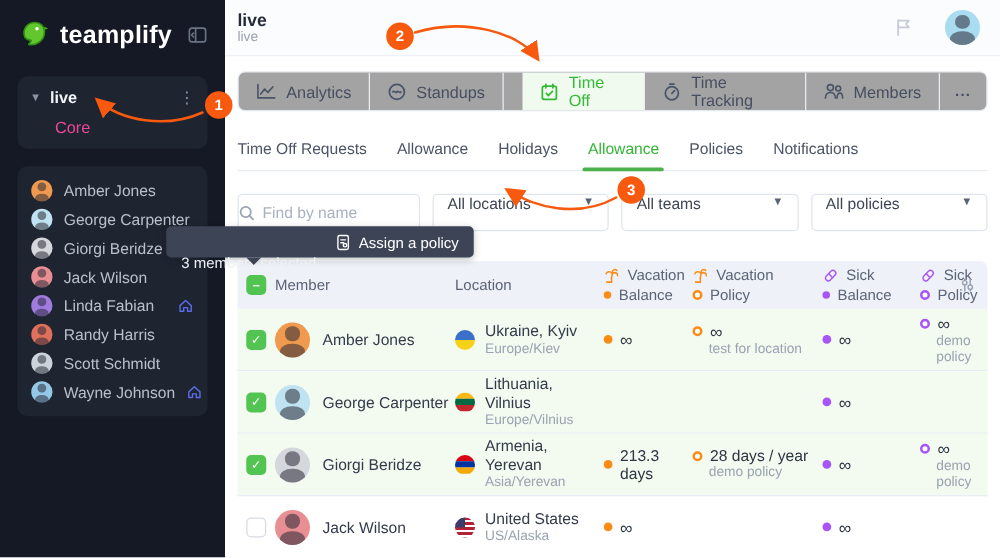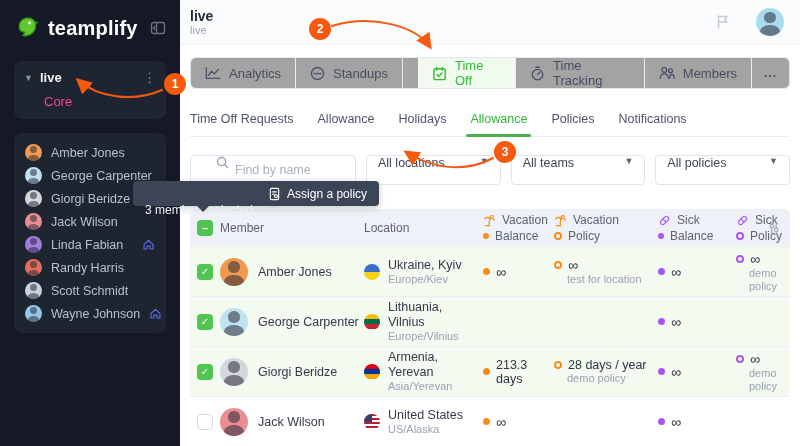--- a/index.html
+++ b/index.html
@@ -48,21 +48,21 @@
   .tab:last-child { border-right:none; }
   .tab.active { background:#f0faef; color:#35ba35;margin-left:15px; }
   .tab-more { padding:0 12px; letter-spacing:1px; color:#454e60; font-weight:700; font-size:12px; }
 
   .subtabs { margin-top:23px; display:flex; gap:24px; border-bottom:1px solid #e8ecf2; padding-bottom:10px; }
   .subtab { font-size:12.5px; color:#4c5566; white-space:nowrap; cursor:default; }
   .subtab.active { color:#33b634; position:relative; }
   .subtab.active::after { content:""; position:absolute; left:-4px; right:-4px; bottom:-11px; height:3px; background:#4cb04c; border-radius:2px; }
 
   .toolbar { margin-top:18px; display:flex; gap:10px; }
-  .search { width:166px; flex:none; height:30px; border:1px solid #dfe5ec; border-radius:4px; display:flex; gap:6px; padding:0 25px; background:#fff; }
+  .search { width:146px; flex:none; height:30px; border:1px solid #dfe5ec; border-radius:4px; display:flex; align-items:center; gap:6px; padding:0 0; background:#fff; }
   .search input { border:none; outline:none; width:100%; font-size:12.5px; color:#3d4555; font-family:"Liberation Sans",sans-serif; }
   .search input::placeholder { color:#a8b1bf; }
   .select { flex:1; height:30px; border:1px solid #dfe5ec; border-radius:4px; display:flex; align-items:flex-start; justify-content:space-between; padding:0 11px; font-size:12.5px; color:#3d4555; background:#fff; cursor:default; }
   .select .caret { color:#5a6375; font-size:9px; }
 
   
   .table { margin-top:24px; width:600px; }
   .tgrid { display:grid; grid-template-columns:30px 144px 113px 71px 104px 78px 60px; align-items:center; }
   .thead { background:#eef1f7; border-radius:6px 6px 0 0; min-height:38px; position:relative; color:#5b6475; font-size:12px; }
   .th-stack { display:flex; flex-direction:column; gap:2px; padding-left:6px; }

